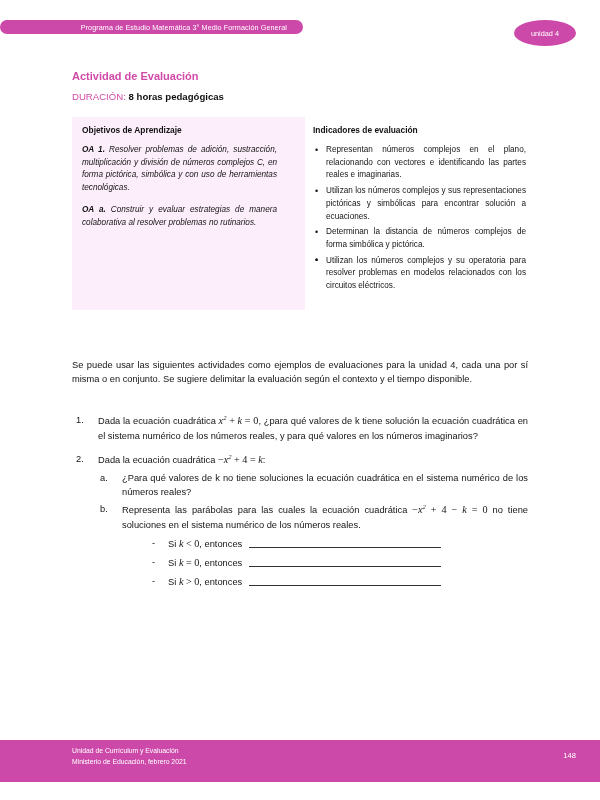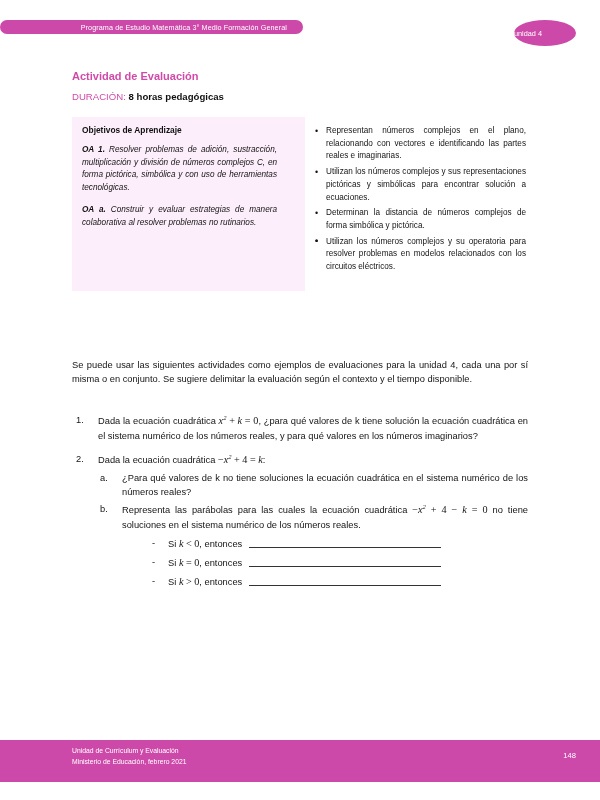--- a/index.html
+++ b/index.html
@@ -43,21 +43,21 @@
   .unit-badge {
     position: absolute;
     right: 24px;
     top: 20px;
     width: 62px;
     height: 26px;
     border-radius: 50%;
     background: #cd49a9;
     display: flex;
     align-items: center;
-    justify-content: flex-start;
+    justify-content: center;
   }
   .unit-badge-text {
     color: #ffffff;
     font-size: 7.3px;
   }
 
   
   .page-title {
     position: absolute;
     left: 72px;
@@ -287,20 +287,21 @@
       <span class="oa-code">OA 1.</span>
       <span>Resolver problemas de adición, sustracción, multiplicación y división de números complejos C, en forma pictórica, simbólica y con uso de herramientas tecnológicas.</span>
     </div>
     <div class="oa-block">
       <span class="oa-code">OA a.</span>
       <span>Construir y evaluar estrategias de manera colaborativa al resolver problemas no rutinarios.</span>
     </div>
   </div>
 
   <div class="col-right">
+    <div class="col-head">Indicadores de evaluación</div>
     <ul class="ind-list">
       <li class="ind-item">
         <span class="bullet">•</span>
         <span>Representan números complejos en el plano, relacionando con vectores e identificando las partes reales e imaginarias.</span>
       </li>
       <li class="ind-item">
         <span class="bullet">•</span>
         <span>Utilizan los números complejos y sus representaciones pictóricas y simbólicas para encontrar solución a ecuaciones.</span>
       </li>
       <li class="ind-item">

